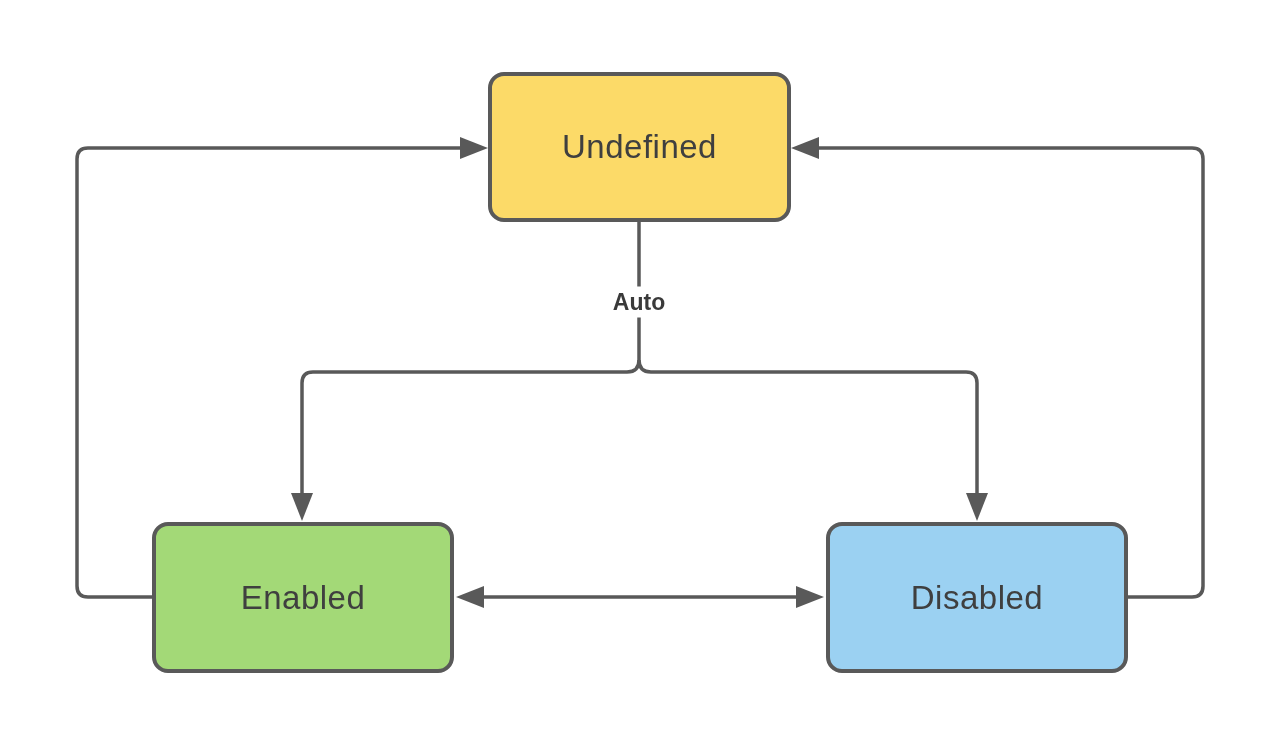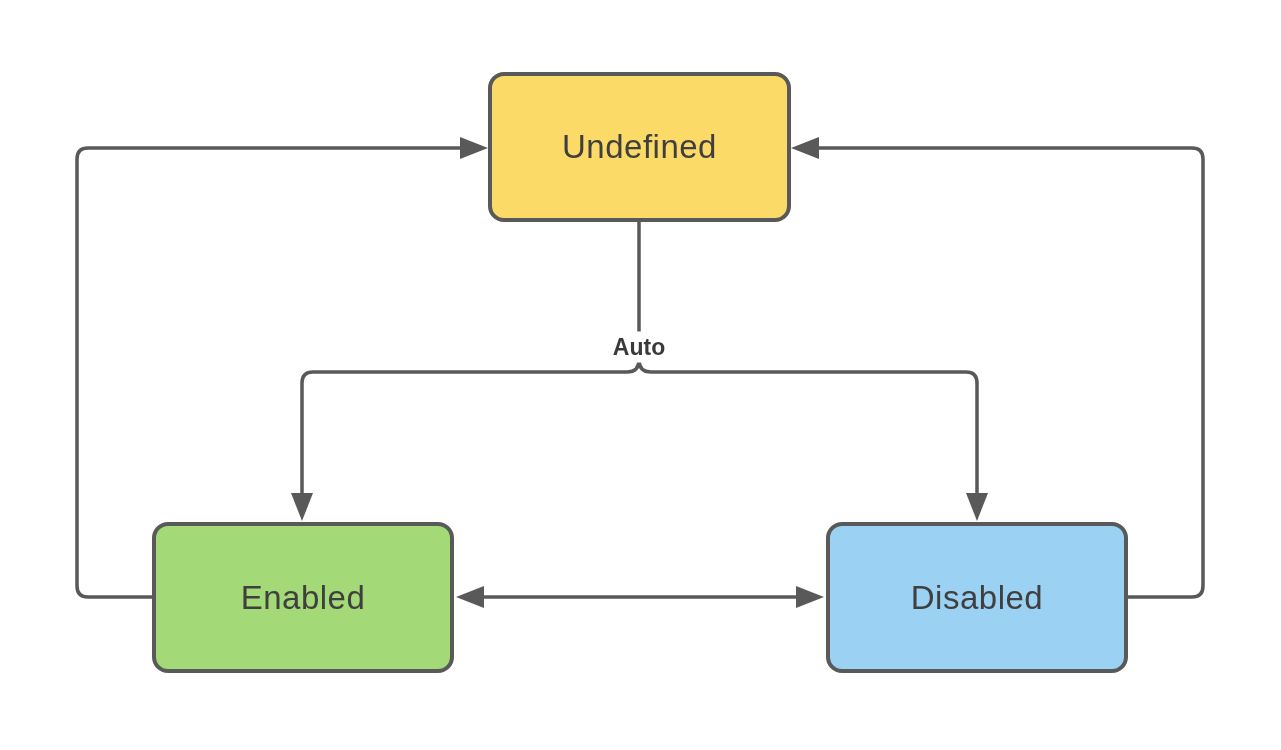--- a/index.html
+++ b/index.html
@@ -60,21 +60,20 @@
   }
   .edge-label {
     position: absolute;
     left: 639px; top: 302px;
     transform: translate(-50%, -50%);
     background: #ffffff;
     padding: 2px 8px;
     font-size: 23px;
     font-weight: bold;
     color: #3a3a3a;
-    margin-top: 45px;
   }
 </style>
 </head>
 <body>
 
 <div class="canvas">
 
   <svg class="edges-svg" viewBox="0 0 1281 750" xmlns="http://www.w3.org/2000/svg">
 
     <path d="M 639 222 L 639 360"></path>

